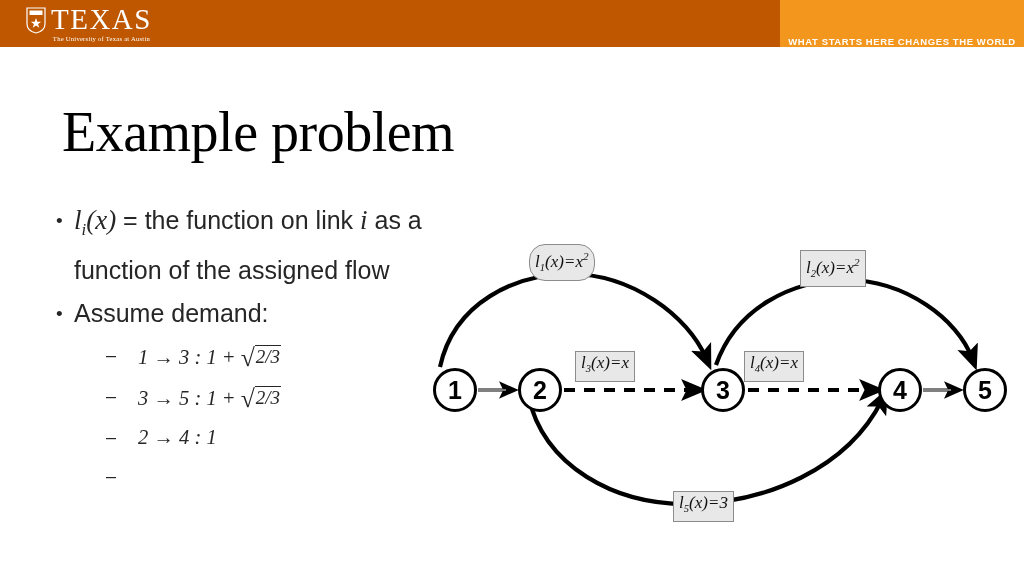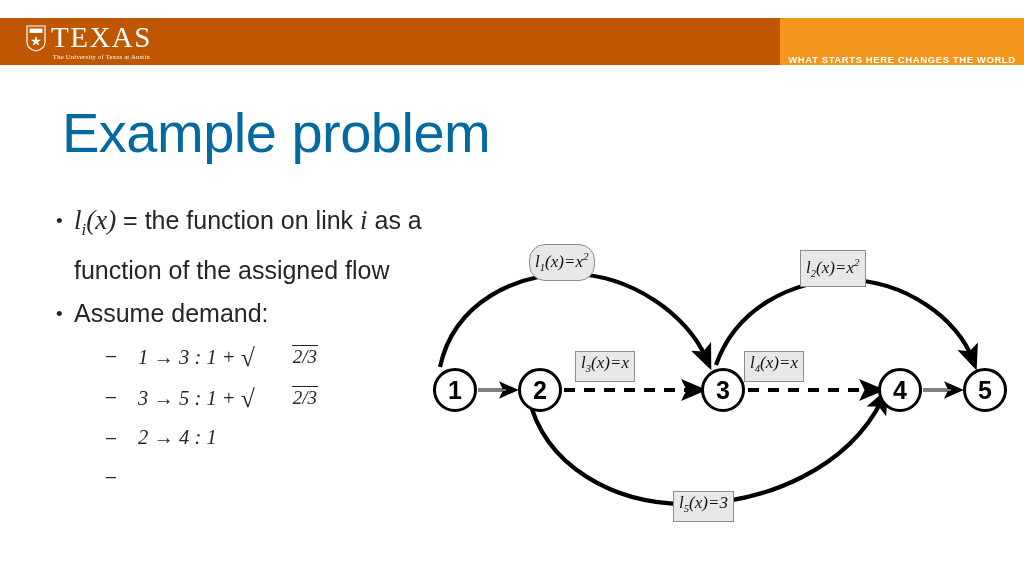--- a/index.html
+++ b/index.html
@@ -11,21 +11,21 @@
     height: 576px;
     background: #ffffff;
     font-family: "Liberation Sans", sans-serif;
     overflow: hidden;
     position: relative;
   }
 
   
   #header-band {
     position: absolute;
-    left: 0; top: 18px;
+    left: 0; top: 0;
     width: 1024px;
     height: 36px;
     display: flex;
   }
   #header-left {
     width: 780px;
     height: 47px;
     background: #bf5700;
     position: relative;
   }
@@ -82,22 +82,22 @@
     margin-top: 1px;
     white-space: nowrap;
   }
 
   
   #slide-title {
     position: absolute;
     left: 62px;
     top: 100px;
     font-size: 56px;
-    color: #0369a1;
-    font-family: Liberation Sans, sans-serif;
+    color: #000000;
+    font-family: Liberation Serif, serif;
     font-weight: normal;
     letter-spacing: -0.5px;
     white-space: nowrap;
   }
 
   
   #bullets {
     position: absolute;
     left: 48px;
     top: 200px;
@@ -163,21 +163,20 @@
     font-size: 1.35em;
     position: relative;
     top: 2px;
   }
   .radicand {
     border-top: 1.3px solid #262626;
     padding: 0 1px 0 1px;
     position: relative;
     top: -1px;
     font-style: italic;
-    margin-left: 37px;
   }
 
   
   #diagram {
     position: absolute;
     left: 420px;
     top: 230px;
     width: 600px;
     height: 310px;
   }

